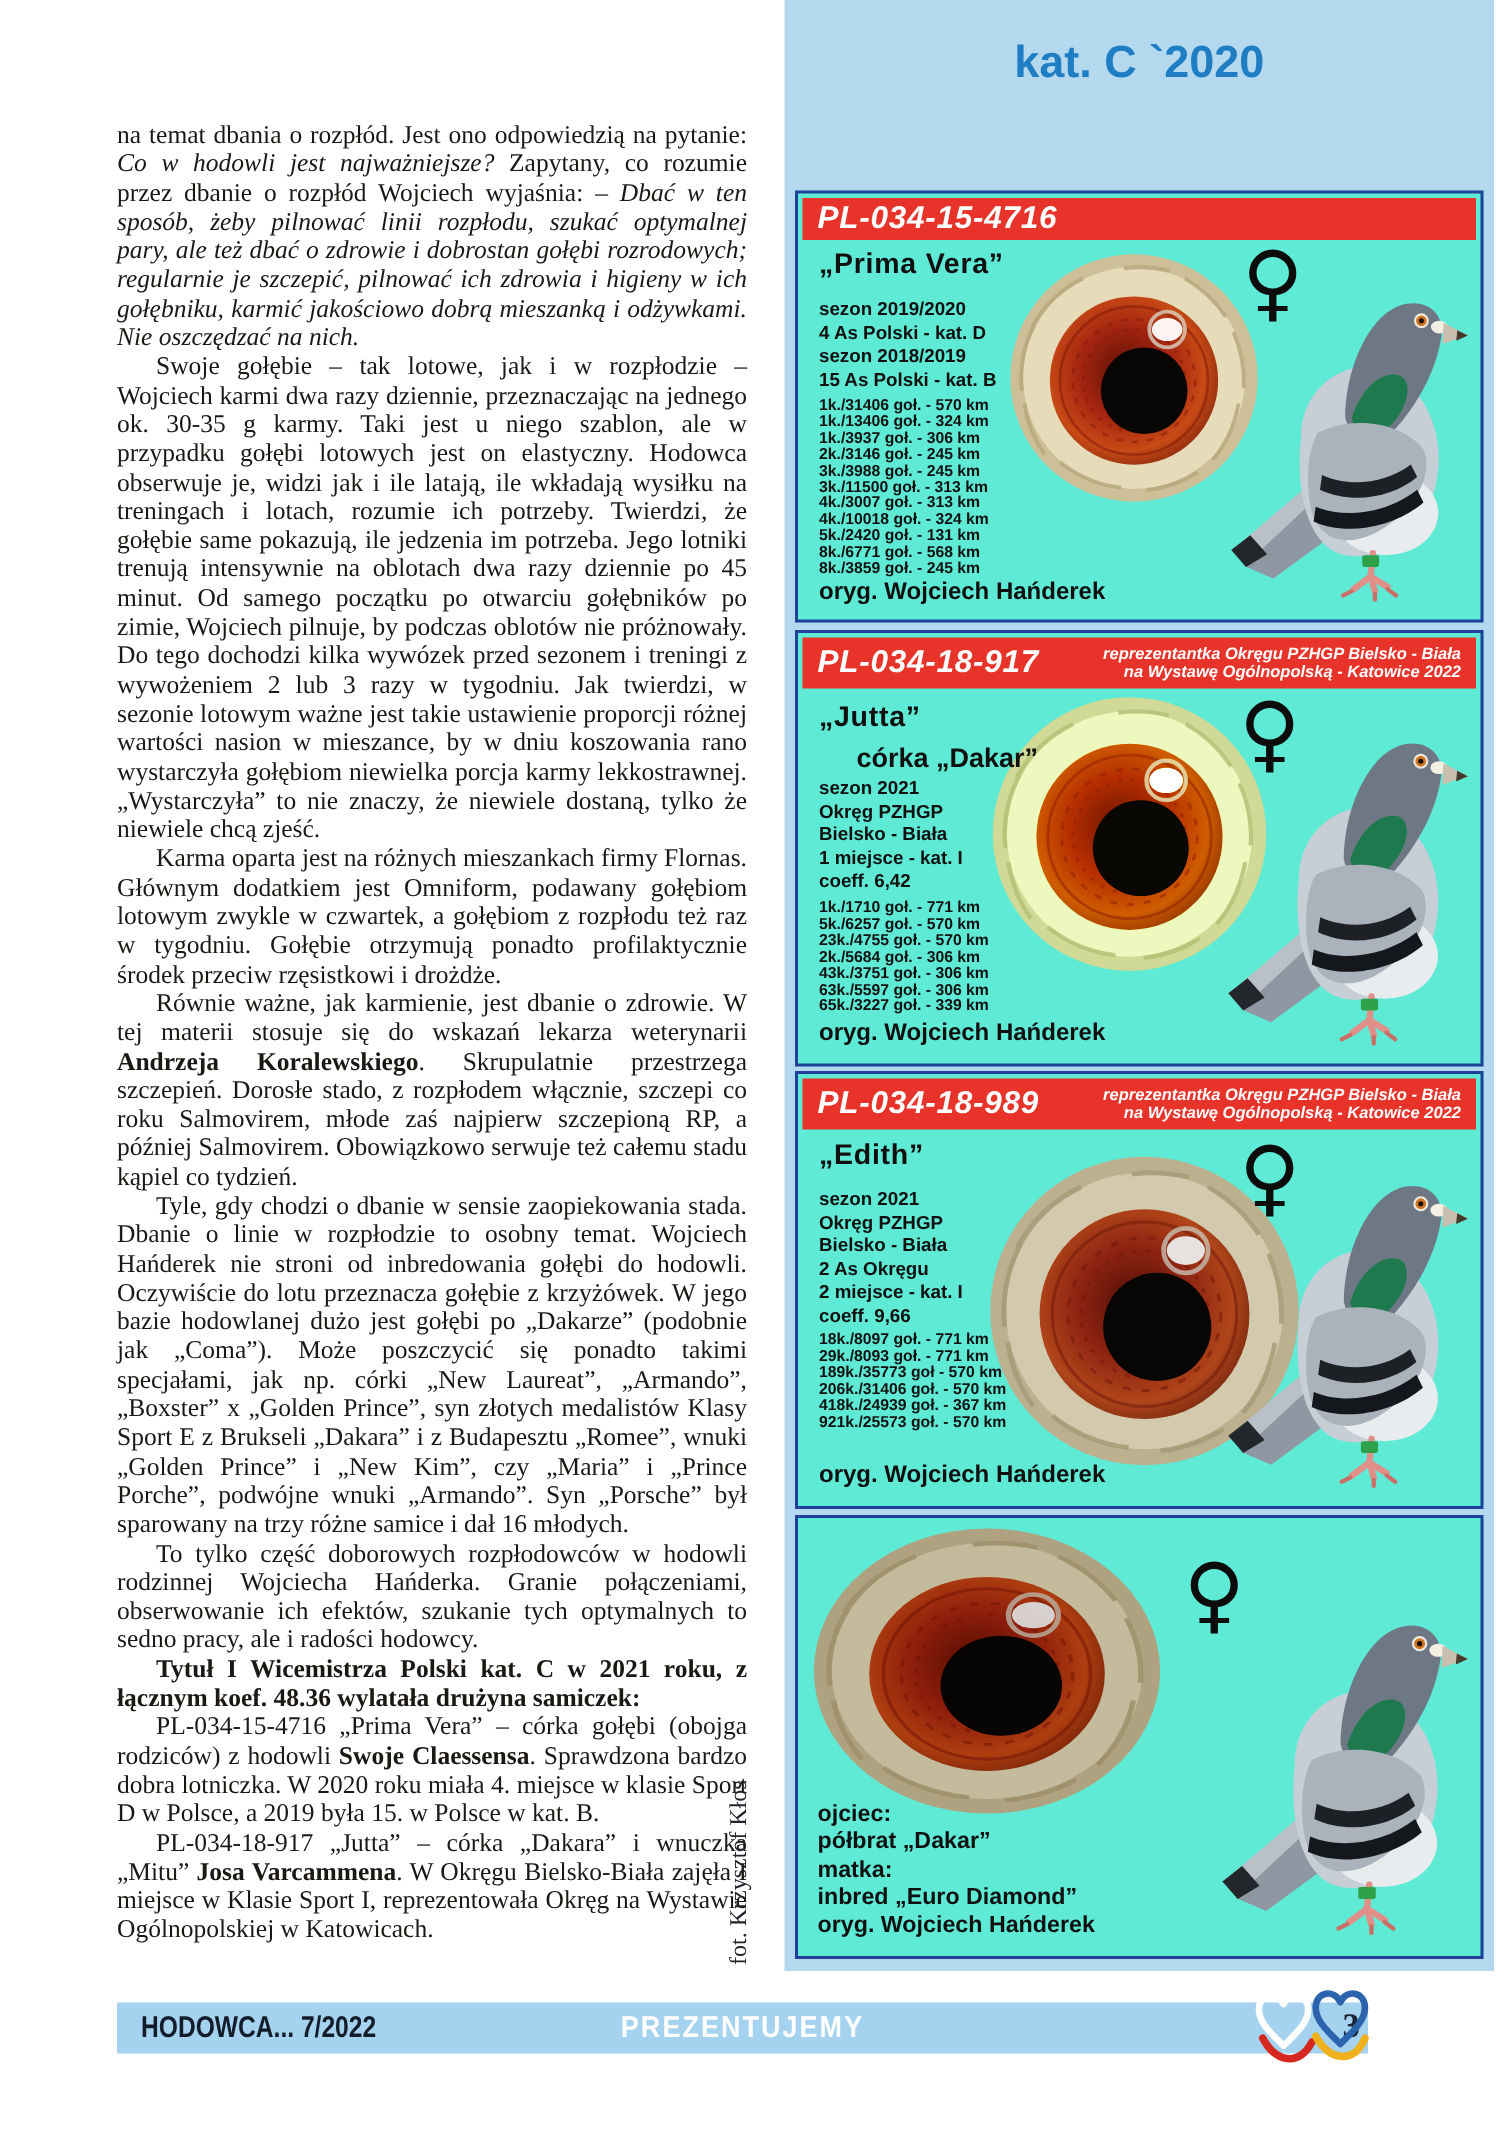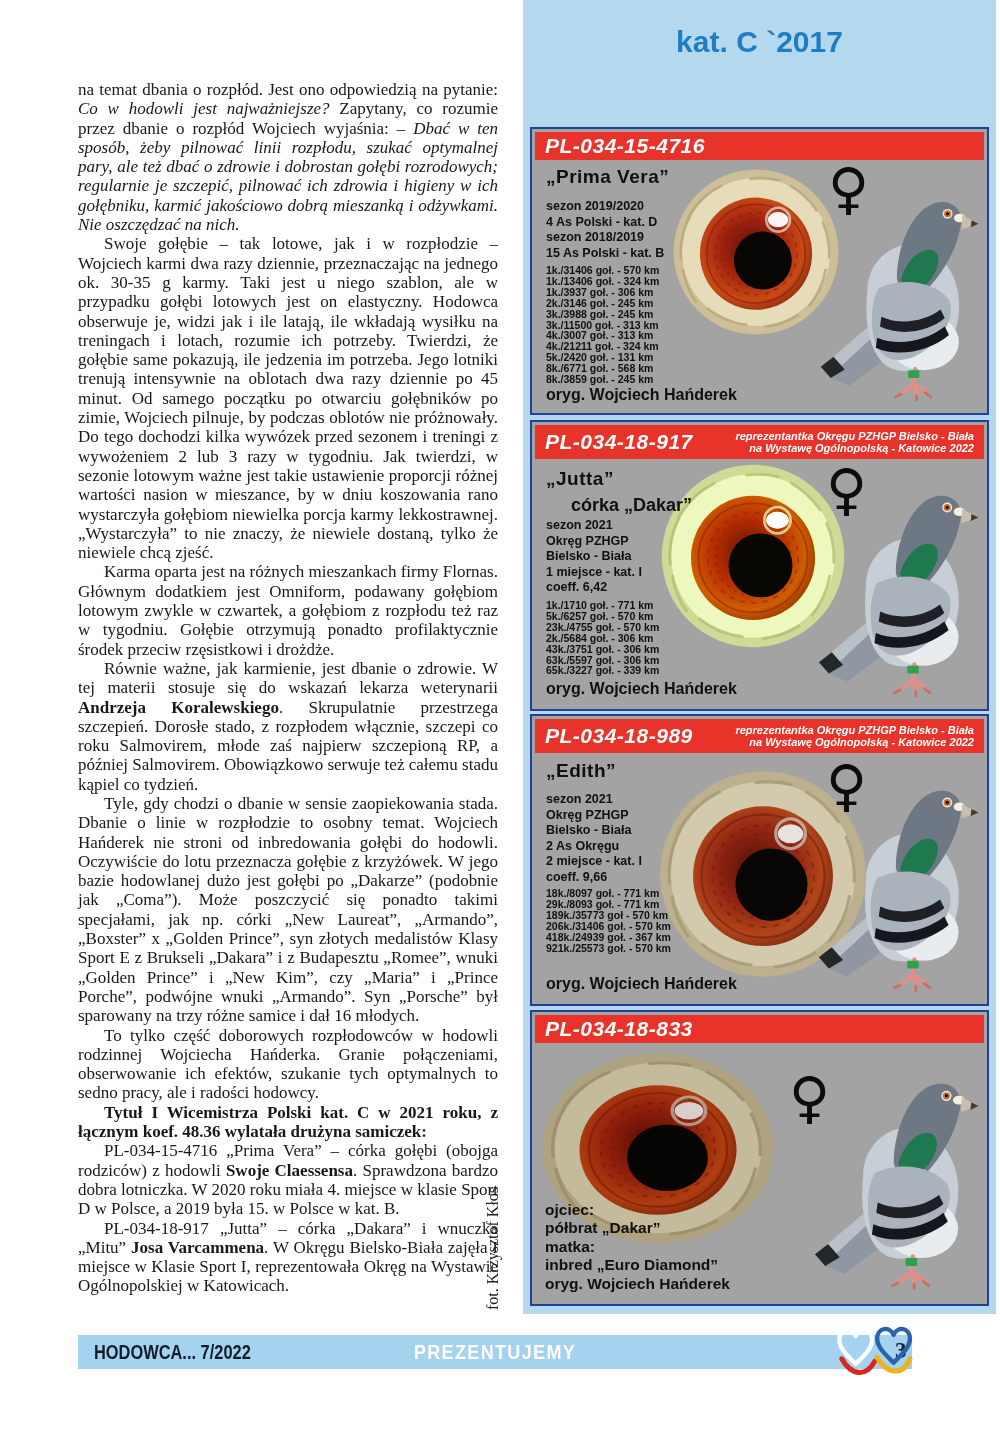--- a/index.html
+++ b/index.html
@@ -20,21 +20,21 @@
   
   .sidebar{
     position:absolute;left:523px;top:0;width:473px;height:1314px;
     background:#b4d8ee;
   }
   .sidebar-title{
     padding-top:22px;text-align:center;color:#1f7dc3;font-weight:bold;
     font-family:"Liberation Sans",sans-serif;font-size:30px;line-height:39px;
   }
   .card{
-    position:absolute;left:7px;width:455px;background:#a3a3a3;
+    position:absolute;left:7px;width:455px;background:#5eead4;
     border:2px solid #20409a;display:flex;flex-direction:column;
     font-family:"Liberation Sans",sans-serif;
   }
   .c1{top:127px;height:284px;}
   .c2{top:420px;height:287px;}
   .c3{top:714px;height:288px;justify-content:flex-end;}
   .c4{top:1010px;height:292px;}
   .card-bar{
     margin:3px;background:#e73329;color:#fff;display:flex;
     justify-content:space-between;align-items:center;padding:0 10px;flex:none;
@@ -174,21 +174,21 @@
     <p class="indent"><span class="seg-n">Równie ważne, jak karmienie, jest dbanie o zdrowie. W tej materii stosuje się do wskazań lekarza weterynarii </span><span class="seg-b">Andrzeja Koralewskiego</span><span class="seg-n">.  Skrupulatnie przestrzega szczepień.  Dorosłe stado, z rozpłodem włącznie, szczepi co roku Salmovirem, młode  zaś najpierw szczepioną RP, a później Salmovirem.  Obowiązkowo serwuje też całemu stadu kąpiel co tydzień.</span></p>
     <p class="indent"><span class="seg-n">Tyle, gdy chodzi o dbanie w sensie zaopiekowania stada. Dbanie o linie w rozpłodzie to osobny temat. Wojciech Hańderek nie stroni od inbredowania gołębi do hodowli. Oczywiście do lotu przeznacza gołębie z krzyżówek. W jego bazie hodowlanej dużo jest gołębi po „Dakarze” (podobnie jak „Coma”). Może poszczycić się ponadto takimi specjałami, jak np. córki „New Laureat”, „Armando”, „Boxster” x „Golden Prince”, syn złotych medalistów Klasy Sport E z Brukseli „Dakara” i z Budapesztu „Romee”, wnuki „Golden Prince” i „New Kim”, czy „Maria” i „Prince Porche”, podwójne wnuki „Armando”. Syn „Porsche” był sparowany na trzy różne samice i dał 16 młodych.</span></p>
     <p class="indent"><span class="seg-n">To tylko część doborowych rozpłodowców w hodowli rodzinnej Wojciecha Hańderka. Granie połączeniami, obserwowanie ich efektów,  szukanie tych optymalnych to sedno pracy, ale i radości hodowcy.</span></p>
     <p class="indent"><span class="seg-b">Tytuł I Wicemistrza Polski kat. C w 2021 roku, z łącznym koef.  48.36 wylatała drużyna samiczek:</span></p>
     <p class="indent"><span class="seg-n">PL-034-15-4716 „Prima Vera” – córka gołębi (obojga rodziców) z hodowli </span><span class="seg-b">Swoje Claessensa</span><span class="seg-n">. Sprawdzona bardzo dobra lotniczka. W 2020 roku miała 4. miejsce w klasie Sport D w Polsce, a 2019 była 15. w Polsce w kat. B.</span></p>
     <p class="indent"><span class="seg-n">PL-034-18-917 „Jutta” – córka „Dakara” i wnuczka „Mitu” </span><span class="seg-b">Josa Varcammena</span><span class="seg-n">. W Okręgu Bielsko-Biała zajęła I miejsce w Klasie Sport I, reprezentowała Okręg na Wystawie Ogólnopolskiej w Katowicach.</span></p>
   </div>
 
 <div class="sidebar">
   <div class="sidebar-title">
-    <div>kat. C `2017</div>
+    <div>kat. C `2020</div>
   </div>
 
   <div class="card c1">
     <div class="card-bar">
       <span class="ring">PL-034-15-4716</span>
       <span class="bar-note"></span>
     </div>
     <div class="card-body">
       <svg class="eye-img" viewBox="0 0 200 200">
           <use href="#sym-eye"></use>
@@ -205,21 +205,21 @@
           <div class="info-line">15 As Polski - kat. B</div>
         </div>
       <div class="p-results">
           <div class="result-line">1k./31406 goł. - 570 km</div>
           <div class="result-line">1k./13406 goł. - 324 km</div>
           <div class="result-line">1k./3937 goł. - 306 km</div>
           <div class="result-line">2k./3146 goł. - 245 km</div>
           <div class="result-line">3k./3988 goł. - 245 km</div>
           <div class="result-line">3k./11500 goł. - 313 km</div>
           <div class="result-line">4k./3007 goł. - 313 km</div>
-          <div class="result-line">4k./21211 goł. - 324 km</div>
+          <div class="result-line">4k./10018 goł. - 324 km</div>
           <div class="result-line">5k./2420 goł. - 131 km</div>
           <div class="result-line">8k./6771 goł. - 568 km</div>
           <div class="result-line">8k./3859 goł. - 245 km</div>
         </div>
       <div class="p-credit">oryg. Wojciech Hańderek</div>
     </div>
   </div>
 
   <div class="card c2">
     <div class="card-bar">
@@ -290,24 +290,20 @@
           <div class="result-line">189k./35773 goł - 570 km</div>
           <div class="result-line">206k./31406 goł. - 570 km</div>
           <div class="result-line">418k./24939 goł. - 367 km</div>
           <div class="result-line">921k./25573 goł. - 570 km</div>
         </div>
       <div class="p-credit">oryg. Wojciech Hańderek</div>
     </div>
   </div>
 
   <div class="card c4">
-    <div class="card-bar">
-      <span class="ring">PL-034-18-833</span>
-      <span class="bar-note"></span>
-    </div>
     <div class="card-body">
       <svg class="eye-img" viewBox="0 0 200 200" preserveAspectRatio="none">
           <use href="#sym-eye"></use>
         </svg>
       <span class="female">♀</span>
       <svg class="pigeon-img" viewBox="0 0 230 300" preserveAspectRatio="xMidYMax meet">
           <use href="#sym-pigeon"></use>
         </svg>
       <div class="pedigree">
         <div>

